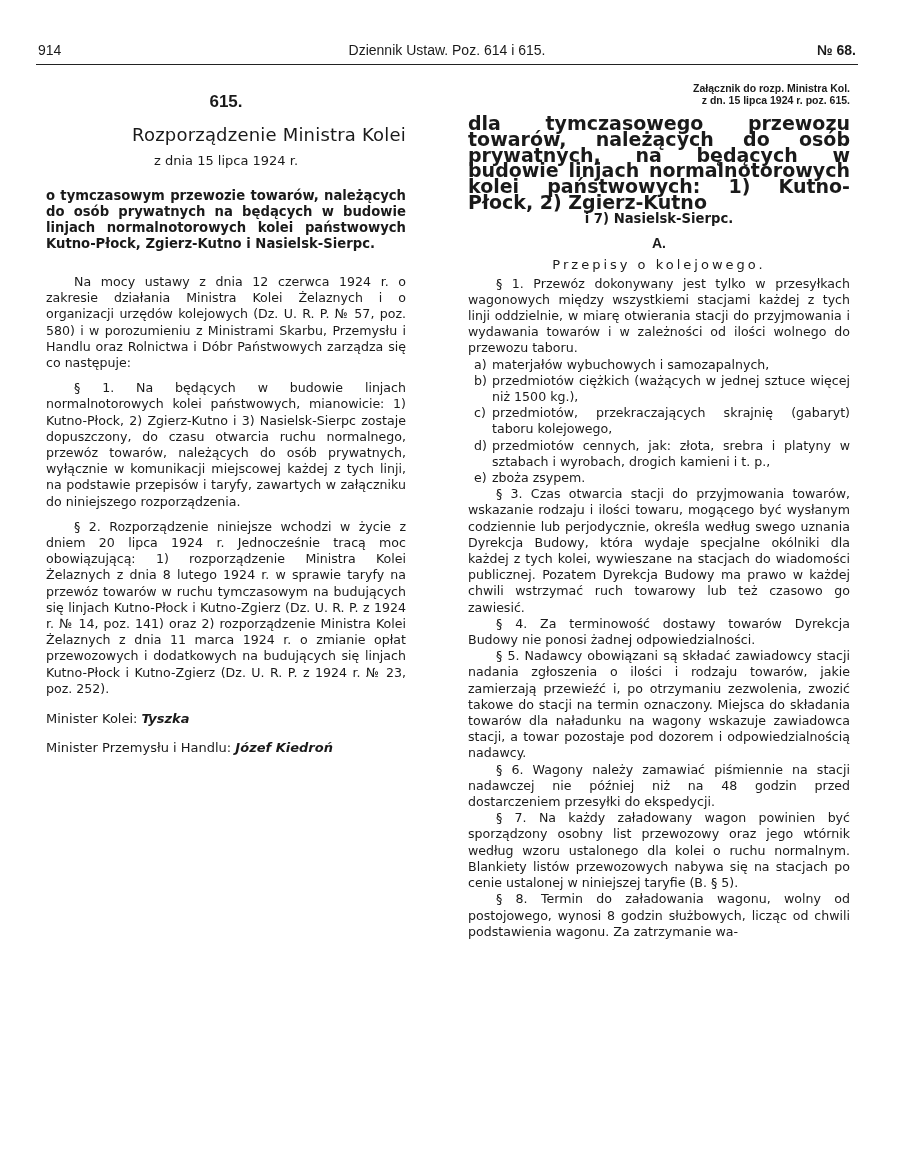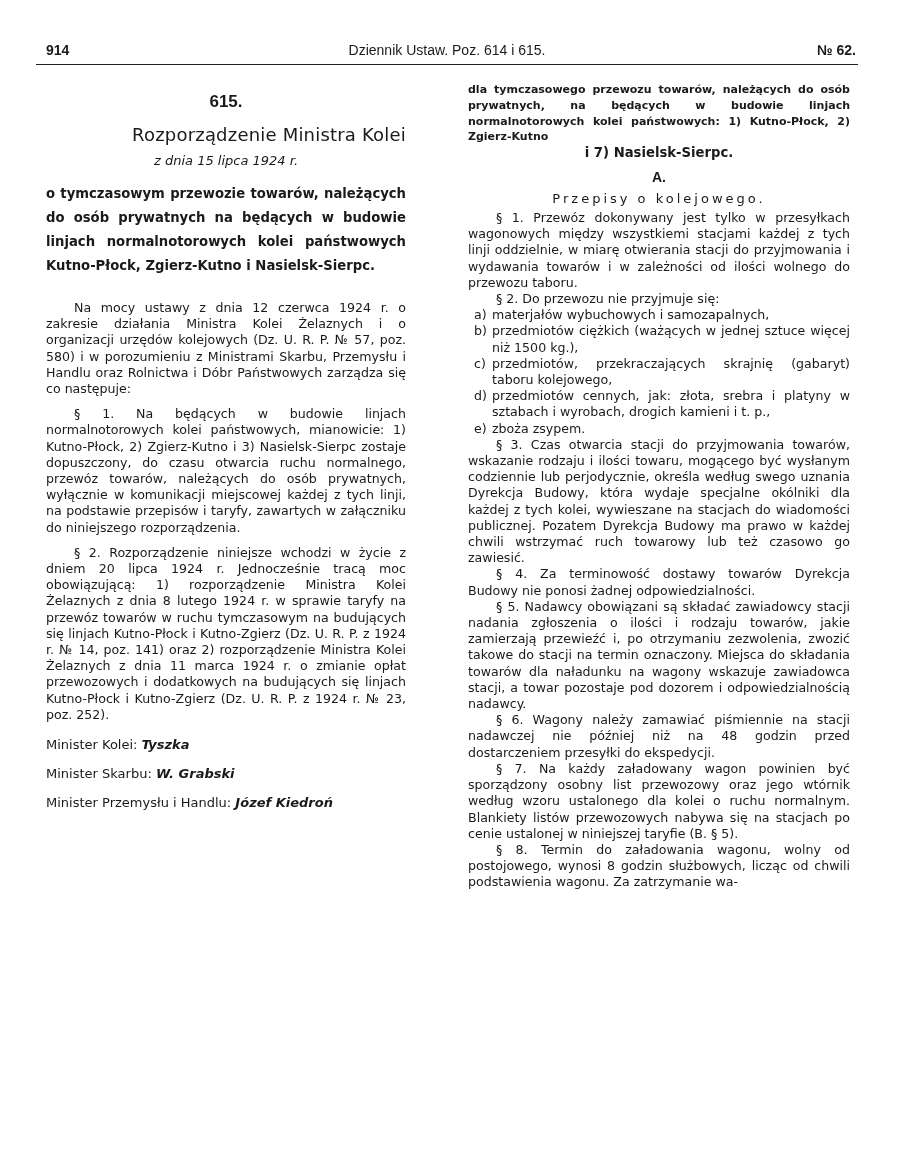--- a/index.html
+++ b/index.html
@@ -5,90 +5,89 @@
     html, body { margin: 0; padding: 0; background: #ffffff; }
     body {
       width: 906px; height: 1170px; position: relative; overflow: hidden;
       font-family: "DejaVu Sans", sans-serif; color: #1a1a1a;
     }
     .header {
       position: absolute; left: 36px; top: 36px; width: 822px; height: 28px;
       border-bottom: 1.5px solid #222;
       font-size: 14px; font-family: "Liberation Sans", sans-serif;
     }
-    .header .pg { position: absolute; left: 10px; top: 6px; font-weight: bold; }
+    .header .pg { position: absolute; left: 2px; top: 6px; font-weight: normal; }
     .header .title { position: absolute; left: 0; right: 0; top: 6px; text-align: center; }
     .header .num { position: absolute; right: 2px; top: 6px; font-weight: bold; }
 
     .col { position: absolute; top: 82px; }
     .left { left: 46px; width: 360px; }
     .right { left: 468px; width: 382px; }
 
     p { margin: 0; }
     .doc-num { text-align: center; font-weight: bold; font-size: 17px; margin-top: 10px; font-family: "Liberation Sans", sans-serif; }
     .doc-title { text-align: right; font-size: 18px; margin-top: 12px; letter-spacing: 0.2px; }
-    .doc-date { text-align: center; font-size: 13px; margin-top: 8px; font-style: italic; }
-    .doc-subject { font-weight: bold; font-size: 13.2px; line-height: 24px; margin-top: 14px; text-align: justify; }
+    .doc-date { text-align: center; font-size: 13px; margin-top: 8px; }
+    .doc-subject { font-weight: bold; font-size: 13.2px; line-height: 16px; margin-top: 20px; text-align: justify; }
     .body-text { font-size: 12.6px; line-height: 16.2px; text-align: justify; }
     .indent { text-indent: 28px; }
     .gap { margin-top: 9px; }
     .sig { font-size: 13px; margin-top: 14px; }
     .sig em { font-style: italic; font-weight: bold; }
 
     .annex-note { text-align: right; font-size: 10.5px; line-height: 12px; font-weight: bold; font-family: "Liberation Sans", sans-serif; }
     .annex-title { text-align: center; font-size: 17px; font-weight: bold; margin-top: 20px; }
-    .annex-subject { font-weight: bold; font-size: 11px; line-height: 15.8px; margin-top: 0; text-align: justify; }
+    .annex-subject { font-weight: bold; font-size: 19px; line-height: 15.8px; margin-top: 10px; text-align: justify; }
     .annex-subject-last { text-align: center; font-weight: bold; font-size: 13.2px; line-height: 15.8px; }
     .section-letter { text-align: center; font-size: 14px; font-weight: bold; margin-top: 8px; font-family: "Liberation Sans", sans-serif; }
     .section-heading { text-align: center; font-size: 13px; letter-spacing: 3px; margin-top: 6px; margin-bottom: 4px; }
     .list-item { display: flex; font-size: 12.6px; line-height: 16.2px; padding-left: 6px; }
     .list-item .lbl { width: 18px; flex: none; }
     .list-item .txt { flex: 1; text-align: justify; }
   </style>
 </head>
 <body>
 
 <div class="header">
   <span class="pg">914</span>
   <span class="title">Dziennik Ustaw. Poz. 614 i 615.</span>
-  <span class="num">№ 62.</span>
+  <span class="num">№ 68.</span>
 </div>
 
 <div class="col left">
   <p class="doc-num">615.</p>
   <p class="doc-title">Rozporządzenie Ministra Kolei</p>
   <p class="doc-date">z dnia 15 lipca 1924 r.</p>
   <p class="doc-subject">o tymczasowym przewozie towarów, należących do osób prywatnych na będących w budowie linjach normalnotorowych kolei państwowych Kutno-Płock, Zgierz-Kutno i Nasielsk-Sierpc.</p>
   <p class="body-text indent" style="margin-top:22px">Na mocy ustawy z dnia 12 czerwca 1924 r. o zakresie działania Ministra Kolei Żelaznych i o organizacji urzędów kolejowych (Dz. U. R. P. № 57, poz. 580) i w porozumieniu z Ministrami Skarbu, Przemysłu i Handlu oraz Rolnictwa i Dóbr Państwowych zarządza się co następuje:</p>
   <p class="body-text indent gap">§ 1. Na będących w budowie linjach normalnotorowych kolei państwowych, mianowicie: 1) Kutno-Płock, 2) Zgierz-Kutno i 3) Nasielsk-Sierpc zostaje dopuszczony, do czasu otwarcia ruchu normalnego, przewóz towarów, należących do osób prywatnych, wyłącznie w komunikacji miejscowej każdej z tych linji, na podstawie przepisów i taryfy, zawartych w załączniku do niniejszego rozporządzenia.</p>
   <p class="body-text indent gap">§ 2. Rozporządzenie niniejsze wchodzi w życie z dniem 20 lipca 1924 r. Jednocześnie tracą moc obowiązującą: 1) rozporządzenie Ministra Kolei Żelaznych z dnia 8 lutego 1924 r. w sprawie taryfy na przewóz towarów w ruchu tymczasowym na budujących się linjach Kutno-Płock i Kutno-Zgierz (Dz. U. R. P. z 1924 r. № 14, poz. 141) oraz 2) rozporządzenie Ministra Kolei Żelaznych z dnia 11 marca 1924 r. o zmianie opłat przewozowych i dodatkowych na budujących się linjach Kutno-Płock i Kutno-Zgierz (Dz. U. R. P. z 1924 r. № 23, poz. 252).</p>
 
   <div style="margin-top:6px">
     <p class="sig">
       <span>Minister Kolei:</span>
       <em>Tyszka</em>
     </p>
     <p class="sig">
-      <span>Minister Skarbu:</span>
-      <em>W. Grabski</em>
-    </p>
-    <p class="sig">
       <span>Minister Przemysłu i Handlu:</span>
       <em>Józef Kiedroń</em>
     </p>
   </div>
 </div>
 
 <div class="col right">
+  <p class="annex-note">
+    <span>Załącznik do rozp. Ministra Kol.</span><br>
+    <span>z dn. 15 lipca 1924 r. poz. 615.</span>
+  </p>
   <p class="annex-subject">dla tymczasowego przewozu towarów, należących do osób prywatnych, na będących w budowie linjach normalnotorowych kolei państwowych: 1) Kutno-Płock, 2) Zgierz-Kutno</p>
   <p class="annex-subject-last">i 7) Nasielsk-Sierpc.</p>
   <p class="section-letter">A.</p>
   <p class="section-heading">Przepisy o kolejowego.</p>
   <p class="body-text indent">§ 1. Przewóz dokonywany jest tylko w przesyłkach wagonowych między wszystkiemi stacjami każdej z tych linji oddzielnie, w miarę otwierania stacji do przyjmowania i wydawania towarów i w zależności od ilości wolnego do przewozu taboru.</p>
-  <p class="body-text indent">§ 2. Do przewozu nie przyjmuje się:</p>
   <div>
     <div class="list-item">
       <span class="lbl">a)</span>
       <span class="txt">materjałów wybuchowych i samozapalnych,</span>
     </div>
     <div class="list-item">
       <span class="lbl">b)</span>
       <span class="txt">przedmiotów ciężkich (ważących w jednej sztuce więcej niż 1500 kg.),</span>
     </div>
     <div class="list-item">

